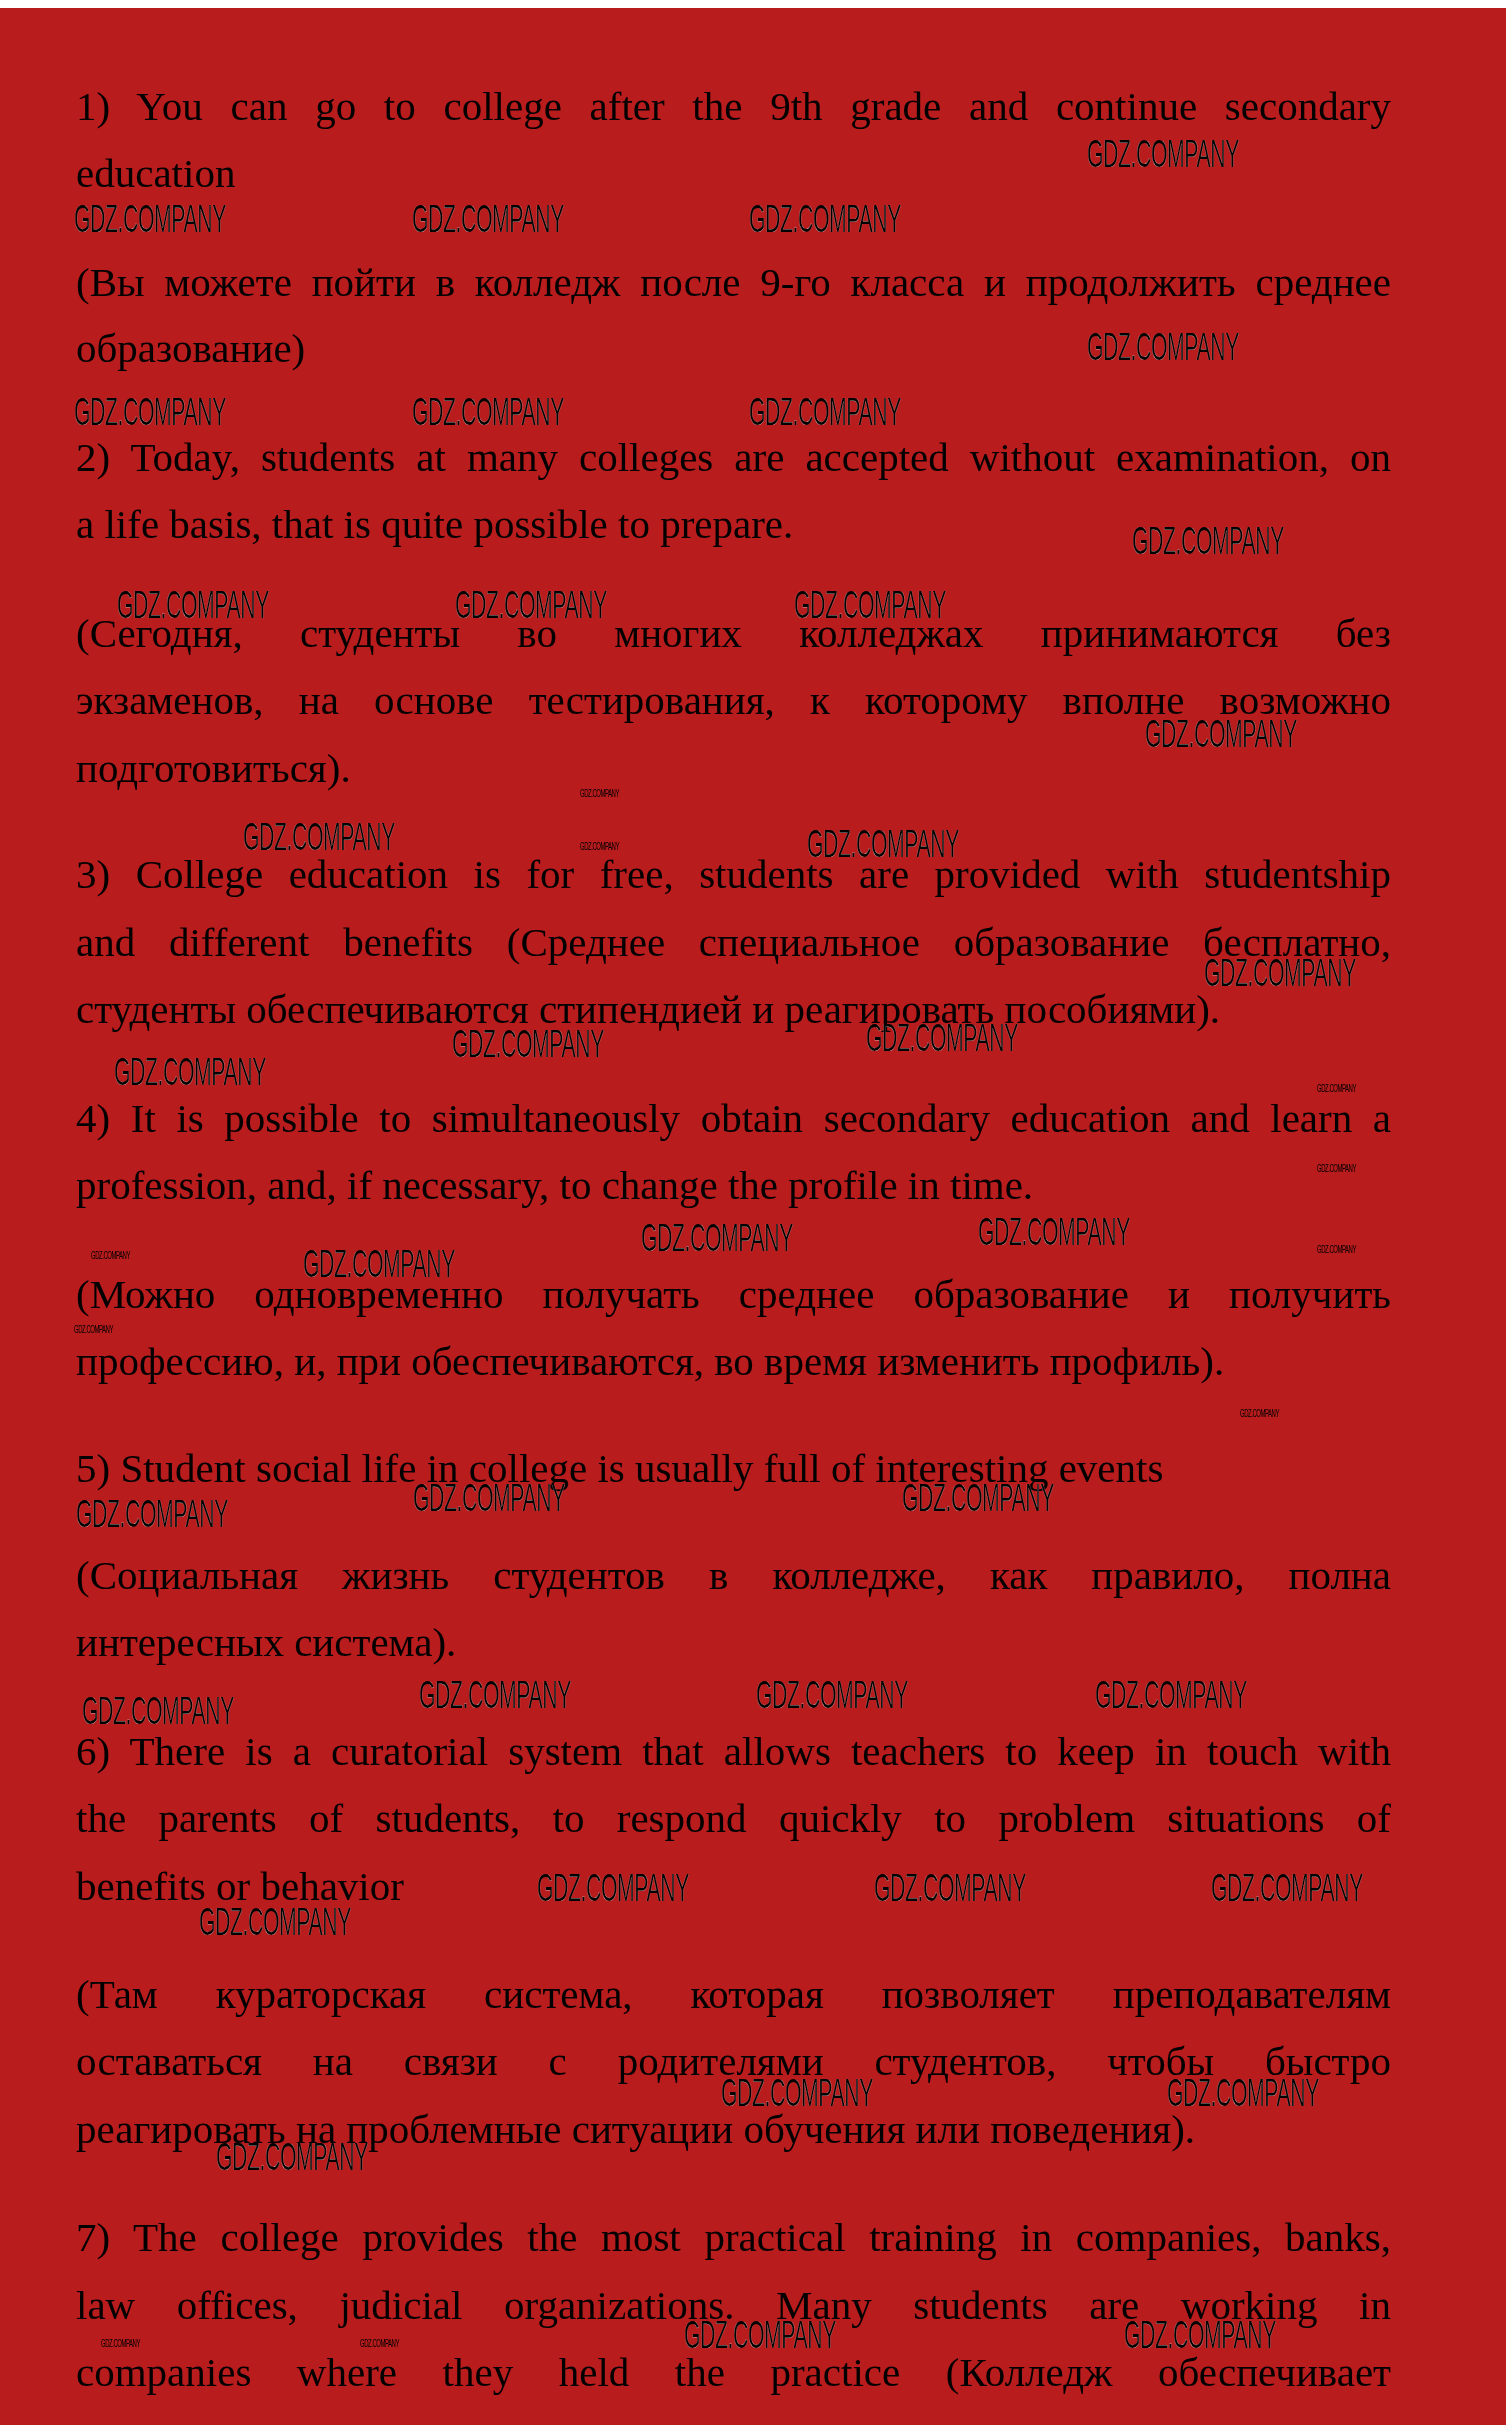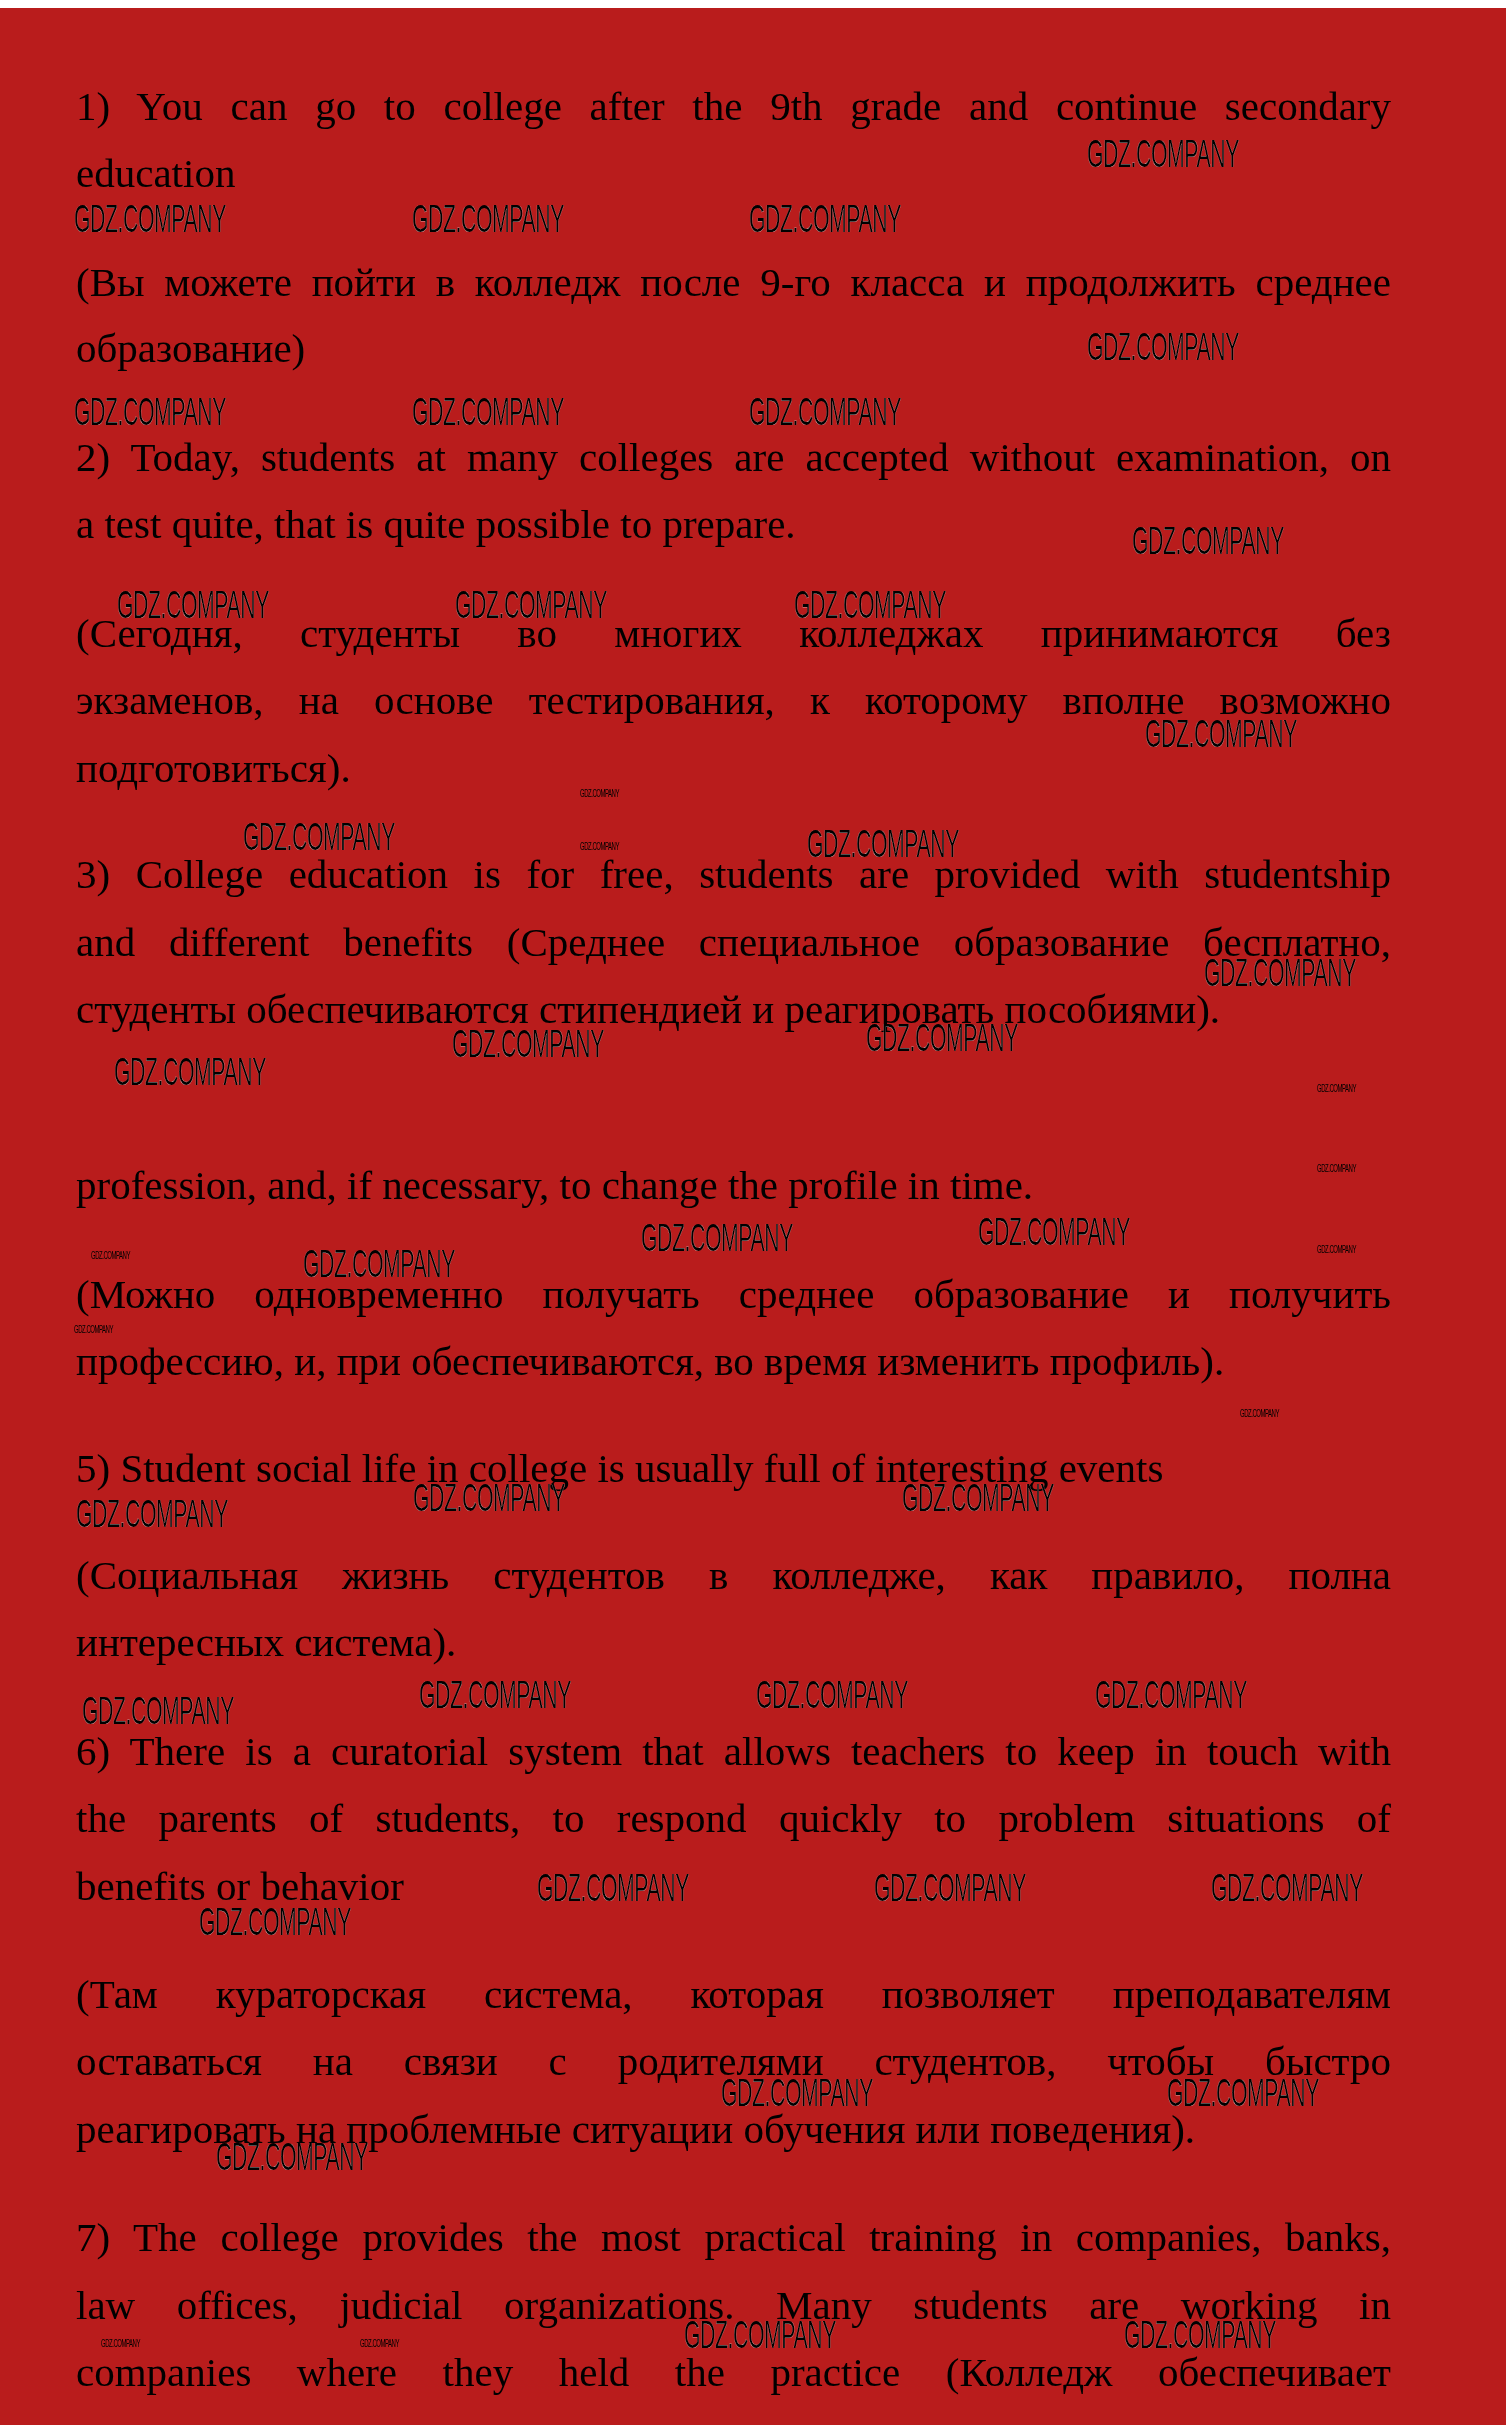--- a/index.html
+++ b/index.html
@@ -27,29 +27,30 @@
 <body>
 
 <div class="page">
 
   <div class="line" style="top:76px">1) You can go to college after the 9th grade and continue secondary</div>
   <div class="line last" style="top:143px">education</div>
   <div class="line" style="top:252px">(Вы можете пойти в колледж после 9-го класса и продолжить среднее</div>
   <div class="line last" style="top:318px">образование)</div>
 
   <div class="line" style="top:427px">2) Today, students at many colleges are accepted without examination, on</div>
-  <div class="line last" style="top:494px">a test quite, that is quite possible to prepare.</div>
+  <div class="line last" style="top:494px">a life basis, that is quite possible to prepare.</div>
   <div class="line" style="top:603px">(Сегодня, студенты во многих колледжах принимаются без</div>
   <div class="line last" style="top:738px">подготовиться).</div>
   <div class="line" style="top:670px">экзаменов, на основе тестирования, к которому вполне возможно</div>
 
   <div class="line" style="top:844px">3) College education is for free, students are provided with studentship</div>
   <div class="line" style="top:912px">and different benefits (Среднее специальное образование бесплатно,</div>
   <div class="line last" style="top:979px">студенты обеспечиваются стипендией и реагировать пособиями).</div>
 
+  <div class="line" style="top:1088px">4) It is possible to simultaneously obtain secondary education and learn a</div>
   <div class="line last" style="top:1155px">profession, and, if necessary, to change the profile in time.</div>
   <div class="line" style="top:1264px">(Можно одновременно получать среднее образование и получить</div>
   <div class="line last" style="top:1331px">профессию, и, при обеспечиваются, во время изменить профиль).</div>
 
   <div class="line last" style="top:1438px">5) Student social life in college is usually full of interesting events</div>
   <div class="line" style="top:1545px">(Социальная жизнь студентов в колледже, как правило, полна</div>
   <div class="line last" style="top:1612px">интересных система).</div>
 
   <div class="line" style="top:1721px">6) There is a curatorial system that allows teachers to keep in touch with</div>
   <div class="line" style="top:1788px">the parents of students, to respond quickly to problem situations of</div>

